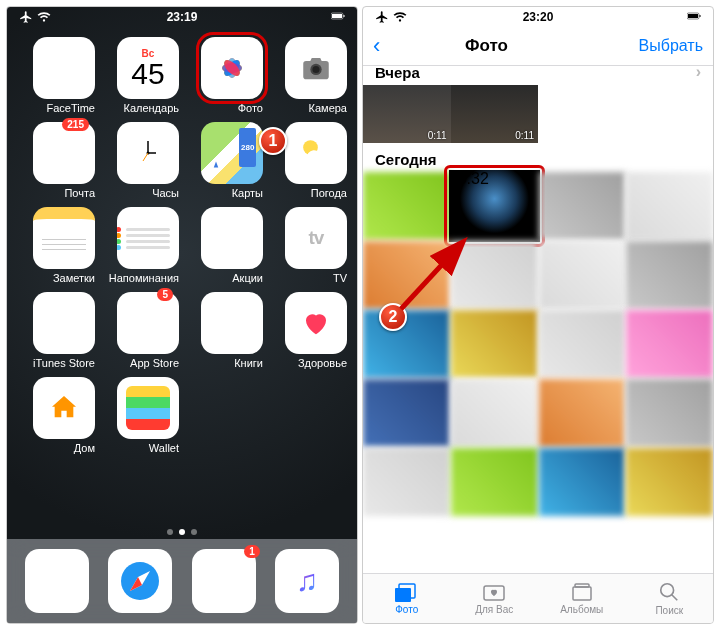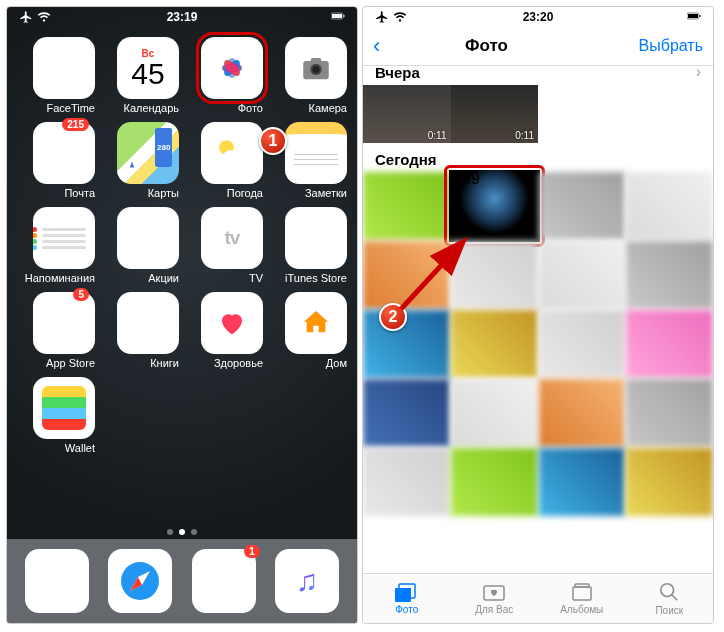--- a/index.html
+++ b/index.html
@@ -155,20 +155,32 @@
           <div class="badge">215</div>
           <div class="icon i-mail">
             <svg viewBox="0 0 24 24" width="36" height="36" fill="#fff">
               <path d="M3 6h18v12H3z" fill="none" stroke="#fff" stroke-width="1.5"></path>
               <path d="M3 7l9 6 9-6" fill="none" stroke="#fff" stroke-width="1.5"></path>
             </svg>
           </div>
           <div class="label">Почта</div>
         </div>
       <div class="app">
+          <div class="icon i-clock">
+            <svg viewBox="0 0 48 48" width="48" height="48">
+              <circle cx="24" cy="24" r="20" fill="#fff"></circle>
+              <circle cx="24" cy="24" r="1.5" fill="#000"></circle>
+              <line x1="24" y1="24" x2="24" y2="12" stroke="#000" stroke-width="1.5"></line>
+              <line x1="24" y1="24" x2="32" y2="24" stroke="#000" stroke-width="1.5"></line>
+              <line x1="24" y1="24" x2="19" y2="32" stroke="#ff9500" stroke-width="1"></line>
+            </svg>
+          </div>
+          <div class="label">Часы</div>
+        </div>
+      <div class="app">
           <div class="icon i-maps" style="background:linear-gradient(135deg,#a8e06e 0 40%,#fff 40% 55%, #f9e26e 55% 70%, #6cc1f0 70%)">
             <div style="position:absolute;top:6px;left:38px;font-size:8px;color:#fff;background:#3b7ae0;padding:15px 2px;border-radius:2px;font-weight:700">280</div>
             <svg viewBox="0 0 24 24" width="18" height="18" style="position:absolute;bottom:6px;left:6px">
               <path d="M12 2l3 8h-6z" fill="#3b7ae0"></path>
             </svg>
           </div>
           <div class="label">Карты</div>
         </div>
       <div class="app">
           <div class="icon i-weather">
@@ -351,21 +363,21 @@
         <div style="flex:2"></div>
       </div>
 
       <div class="section-head">
         <span>Сегодня</span>
       </div>
       <div class="grid4">
         <div class="px px1"></div>
         <div style="position:relative">
           <div class="highlight" style="position:absolute;inset:-2px;border-radius:6px">
-            <div class="earth" style="width:100%;height:100%"><span class="dur">0:39</span></div>
+            <div class="earth" style="width:100%;height:100%"><span class="dur">13:32</span></div>
           </div>
         </div>
         <div class="px px2"></div>
         <div class="px px3"></div>
         <div class="px px4"></div>
         <div class="px px8"></div>
         <div class="px px3"></div>
         <div class="px px2"></div>
         <div class="px px5"></div>
         <div class="px px6"></div>

